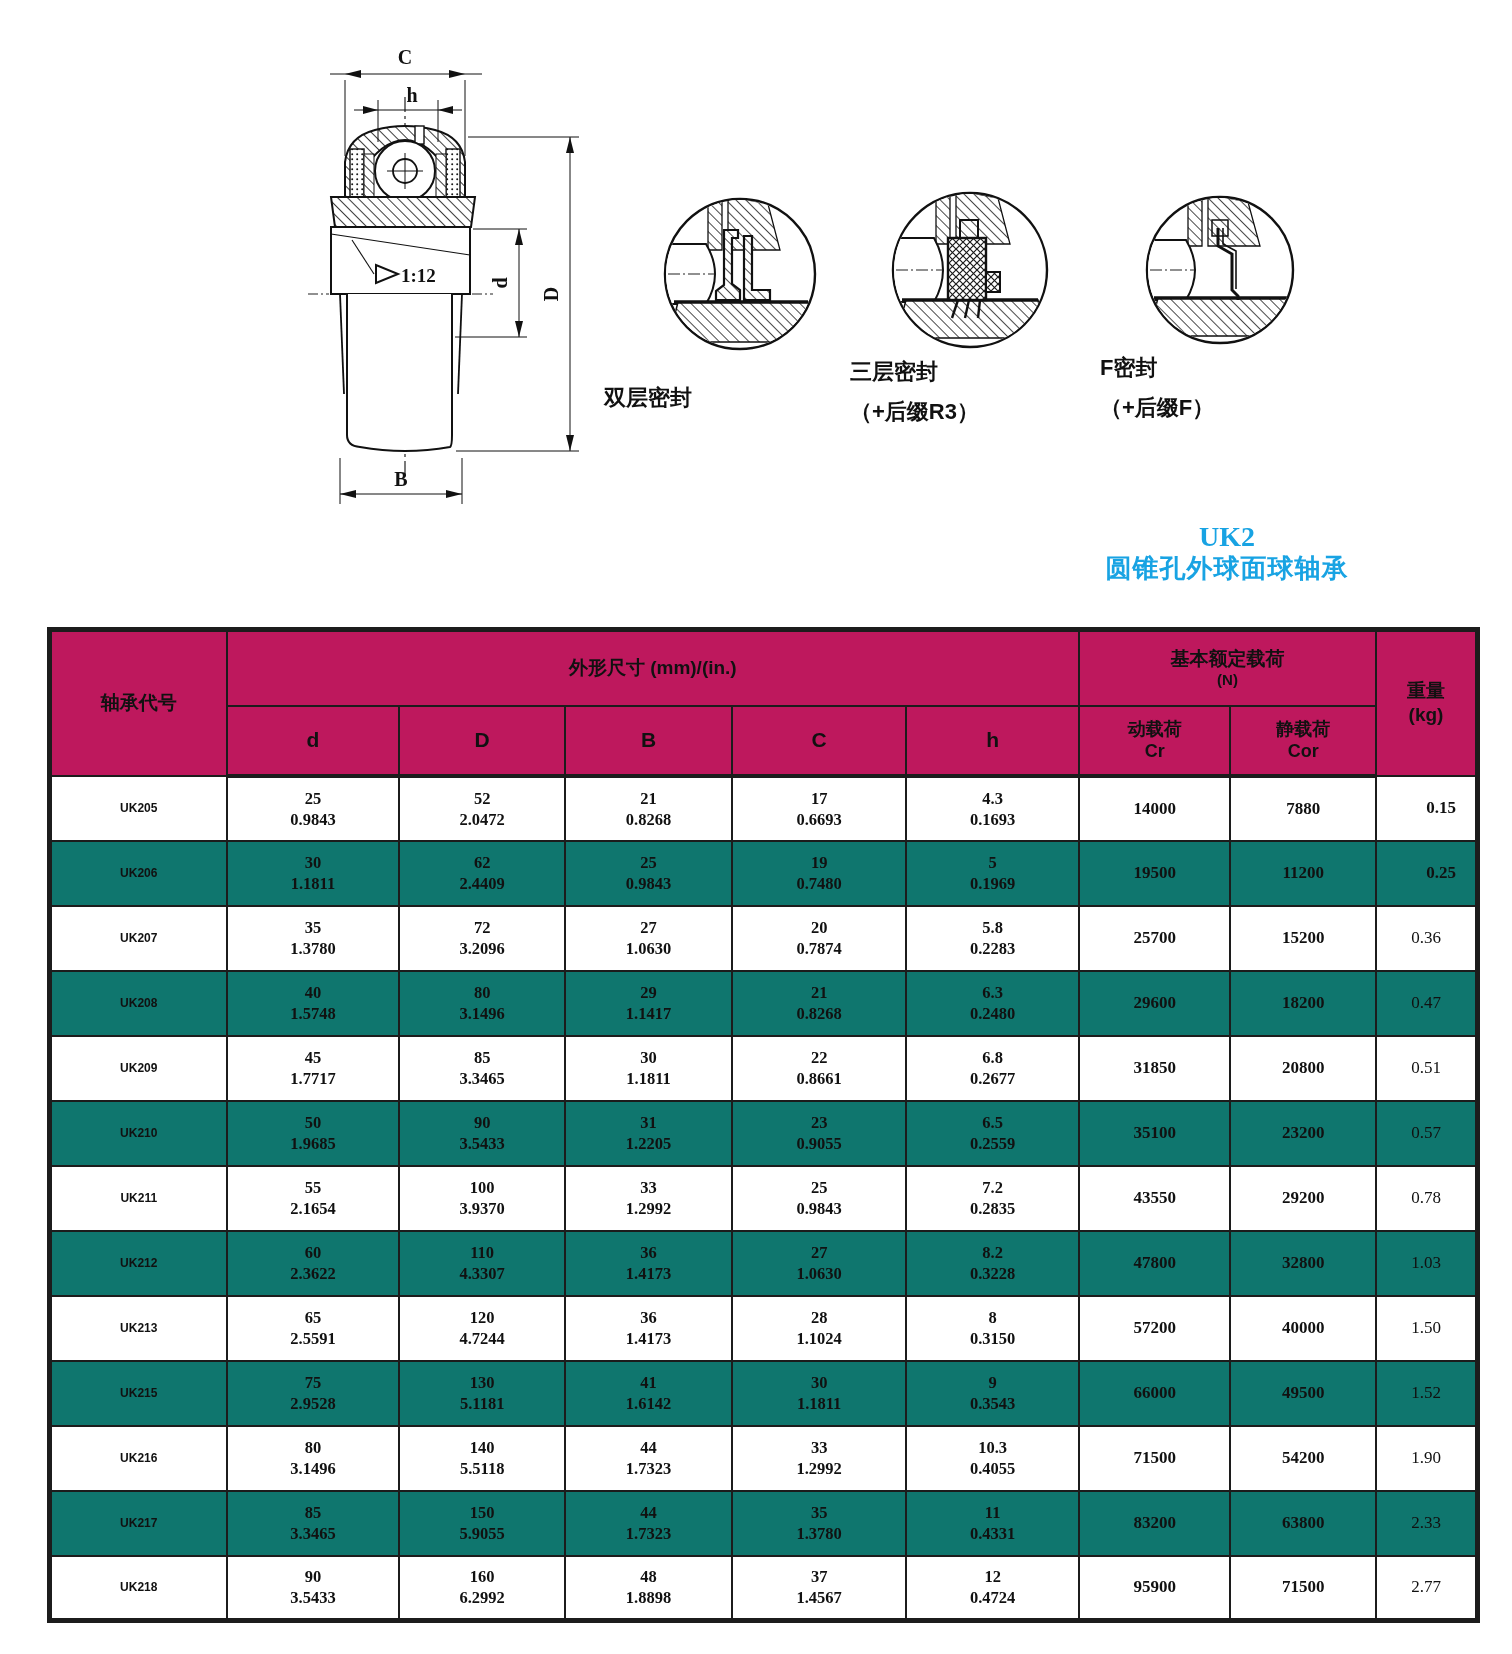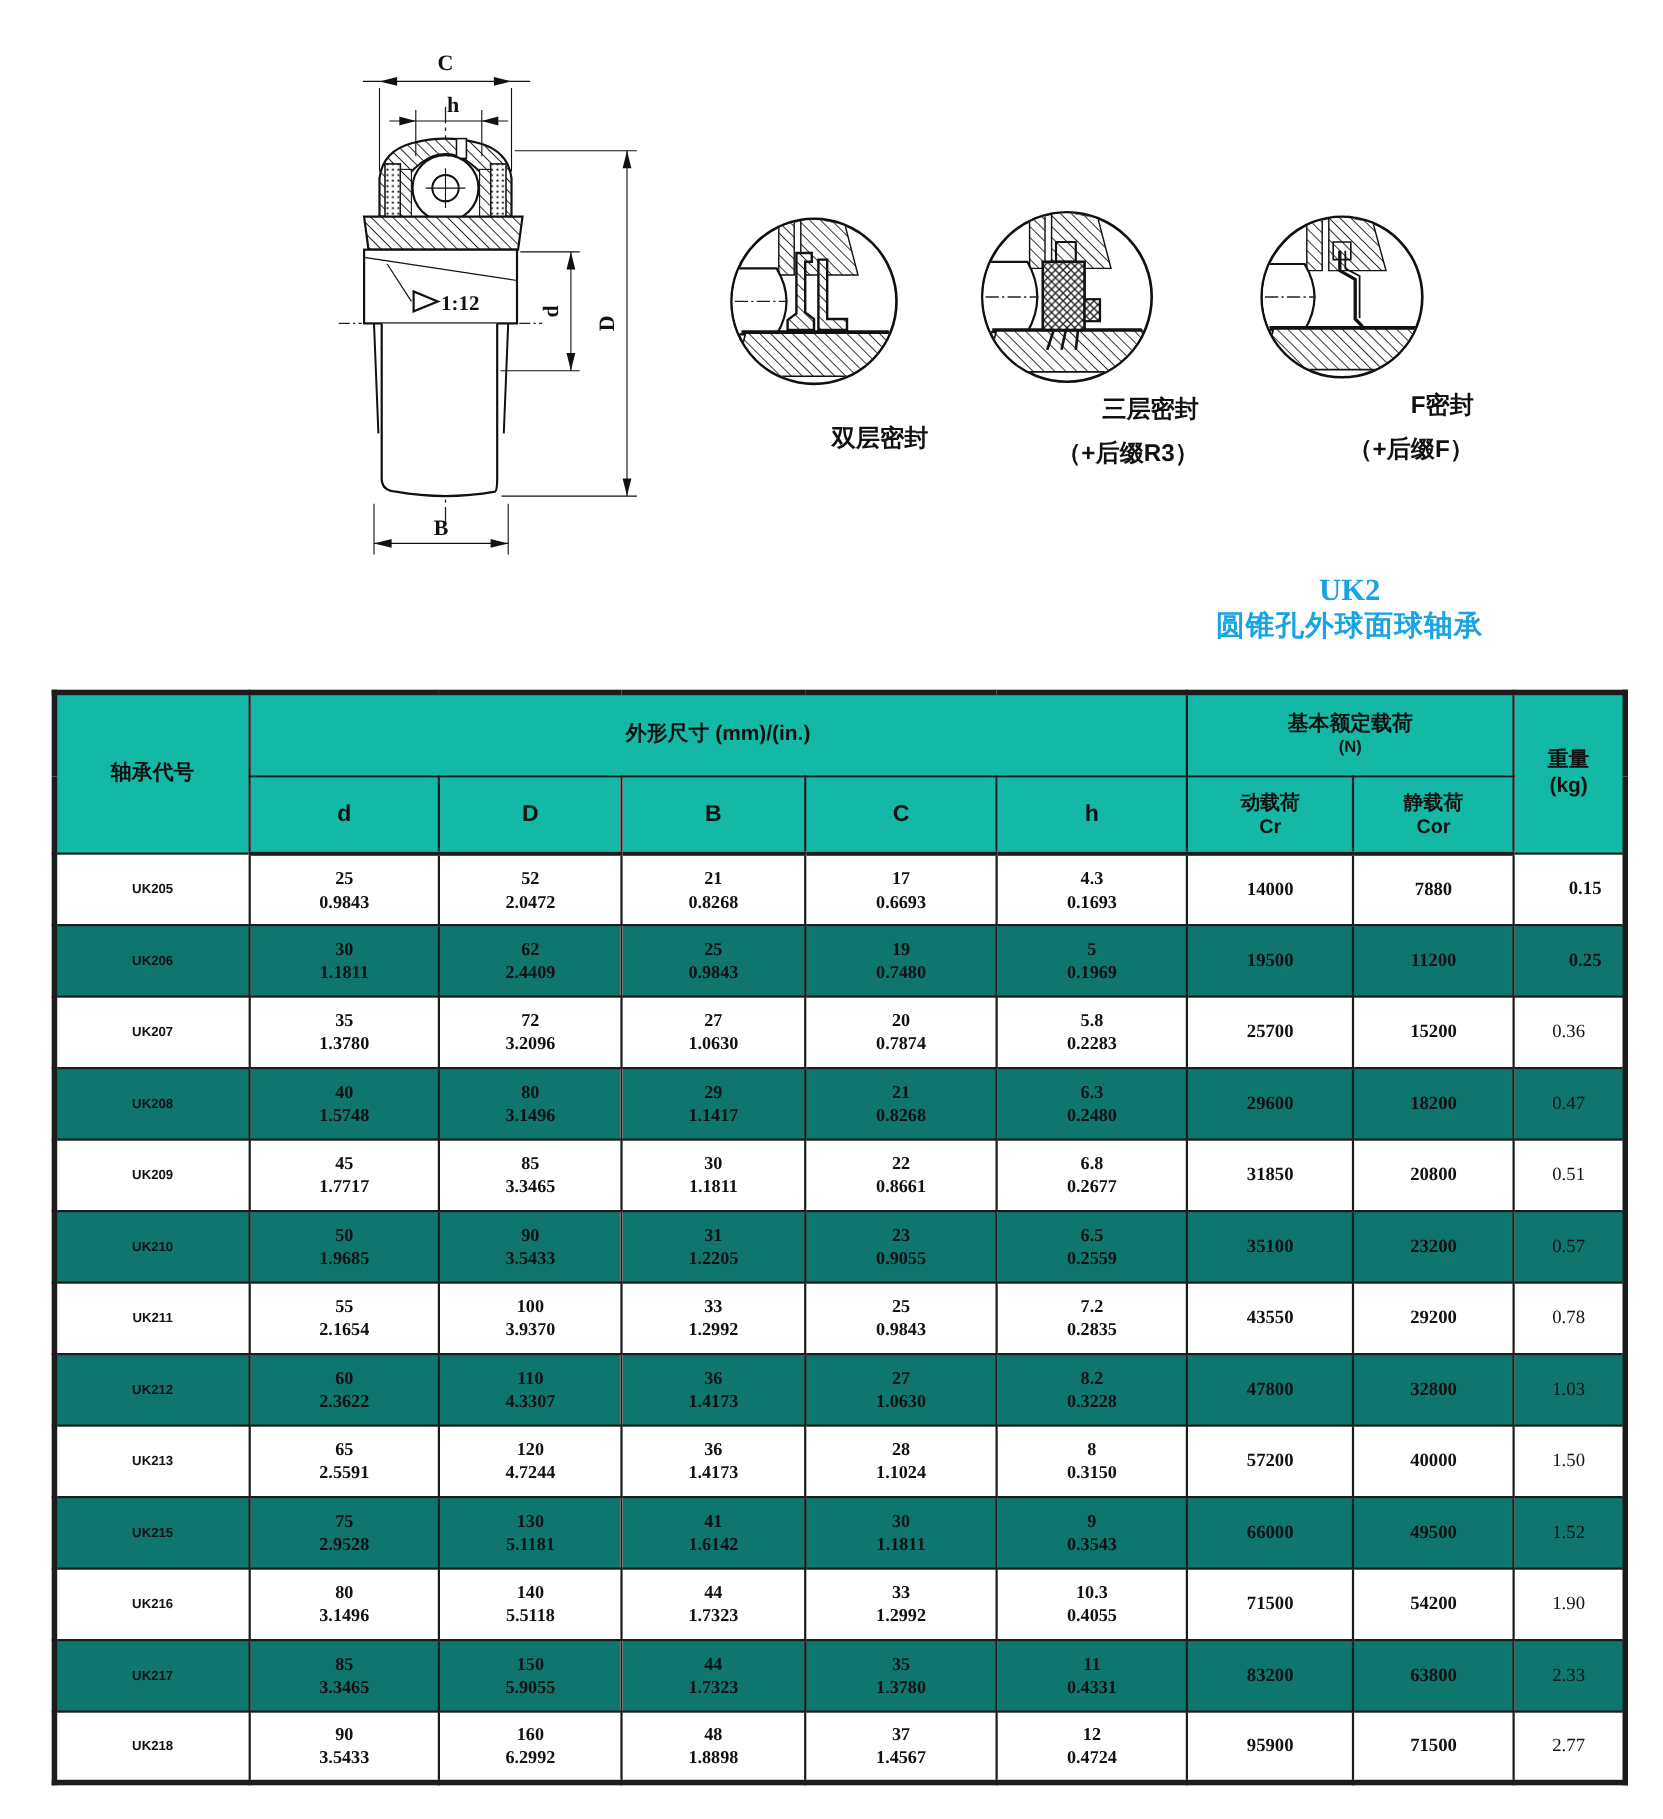--- a/index.html
+++ b/index.html
@@ -3,36 +3,36 @@
 <meta charset="utf-8">
 <style>
   * { margin:0; padding:0; box-sizing:border-box; }
   body { background:#ffffff; font-family:"Liberation Sans", sans-serif; }
   .canvas { position:relative; width:1512px; height:1654px; background:#ffffff; overflow:hidden; }
 
   
   .abs { position:absolute; }
   svg text { font-family:"Liberation Serif", serif; font-weight:bold; fill:#111; }
 
-  .seal-caption { position:absolute; width:240px; text-align:right; color:#111;
+  .seal-caption { position:absolute; width:240px; text-align:left; color:#111;
                   font-family:"Liberation Sans", sans-serif; font-weight:bold;
                   font-size:22px; line-height:40px; }
 
   .series-title { position:absolute; left:1057px; top:522px; width:340px; text-align:center;
                   color:#18a3e3; font-weight:bold; }
   .series-title .l1 { font-family:"Liberation Serif", serif; font-size:28px; line-height:30px; }
   .series-title .l2 { font-family:"Liberation Sans", sans-serif; font-size:26px; line-height:32px; letter-spacing:1px; }
 
   
   .tablewrap { position:absolute; left:47px; top:627px; width:1433px; }
   table.spec { border-collapse:collapse; table-layout:fixed; width:100%;
                border:5px solid #1c1c1c; }
   table.spec th, table.spec td { border:2.5px solid #1c1c1c; text-align:center; vertical-align:middle;
                color:#111; overflow:hidden; }
-  thead th { background:#14b8a6; font-family:"Liberation Sans", sans-serif; }
+  thead th { background:#be185d; font-family:"Liberation Sans", sans-serif; }
   thead tr.grp { height:76px; }
   thead tr.sub { height:70px; }
   thead tr.sub th { border-bottom:4.5px solid #1c1c1c; }
   .h-cn  { font-size:19px; font-weight:bold; line-height:24px; }
   .h-sm  { font-size:15px; font-weight:bold; line-height:18px; }
   .h-dim { font-size:21px; font-weight:bold; }
   .h-sub2 { font-size:18px; font-weight:bold; line-height:22px; }
 
   tbody tr { height:65px; background:#ffffff; }
   tbody tr.alt { background:#0f766e; }

